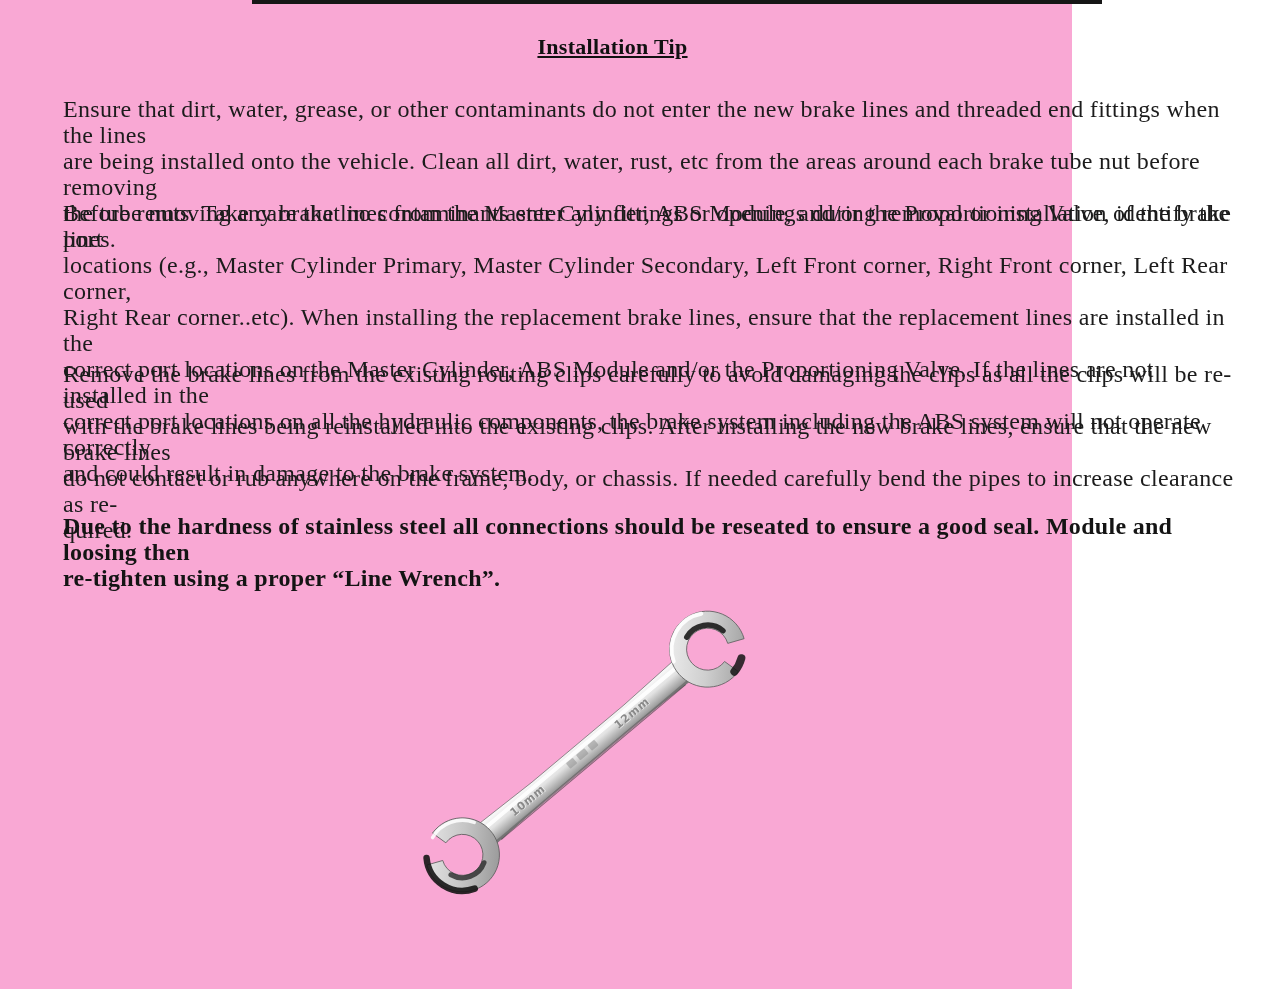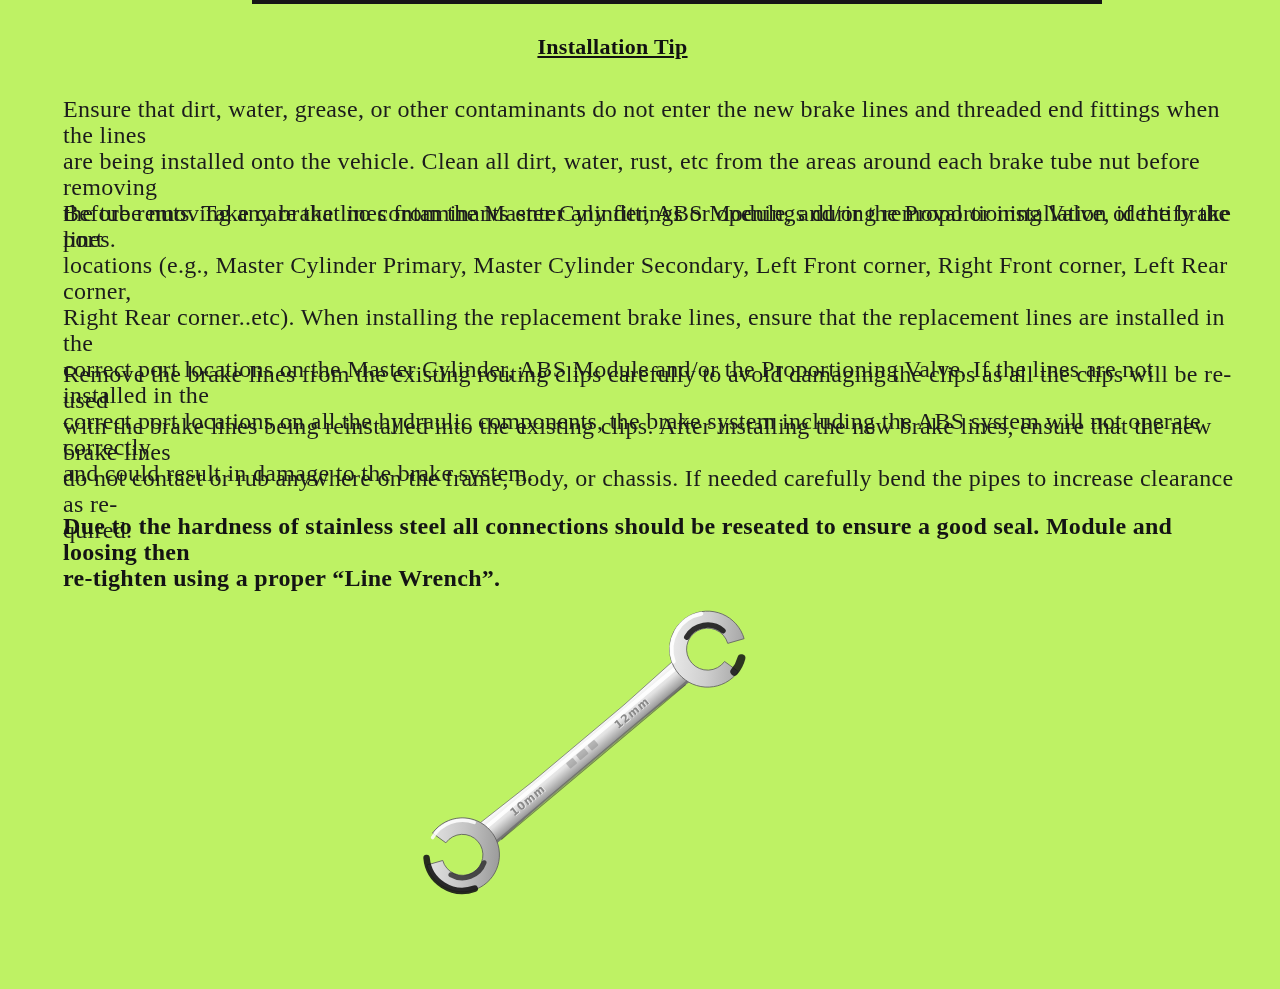--- a/index.html
+++ b/index.html
@@ -5,22 +5,22 @@
   html, body { margin: 0; padding: 0; }
   body {
     width: 1280px; height: 989px;
     background: #ffffff;
     font-family: "Liberation Serif", "DejaVu Serif", serif;
     color: #1c1c1c;
     overflow: hidden;
   }
   .page {
     position: relative;
-    width: 1280px; height: 989px;
-    background: #bef264;
+    width: 1072px; height: 989px;
+    background: #f9a8d4;
   }
   .top-bar {
     position: absolute;
     left: 252px; top: 0;
     width: 850px; height: 4px;
     background: #161616;
   }
   .heading-wrap {
     position: absolute;
     left: 0; top: 34px;

